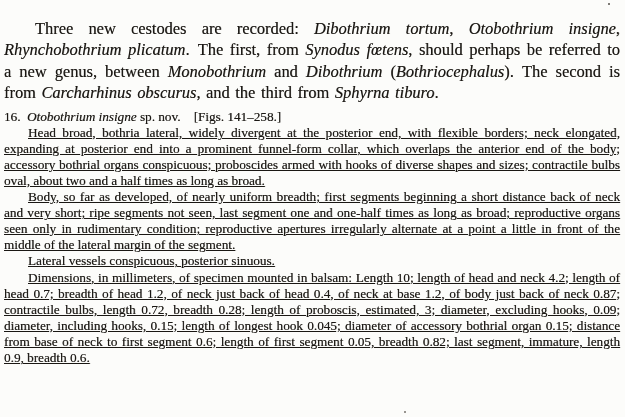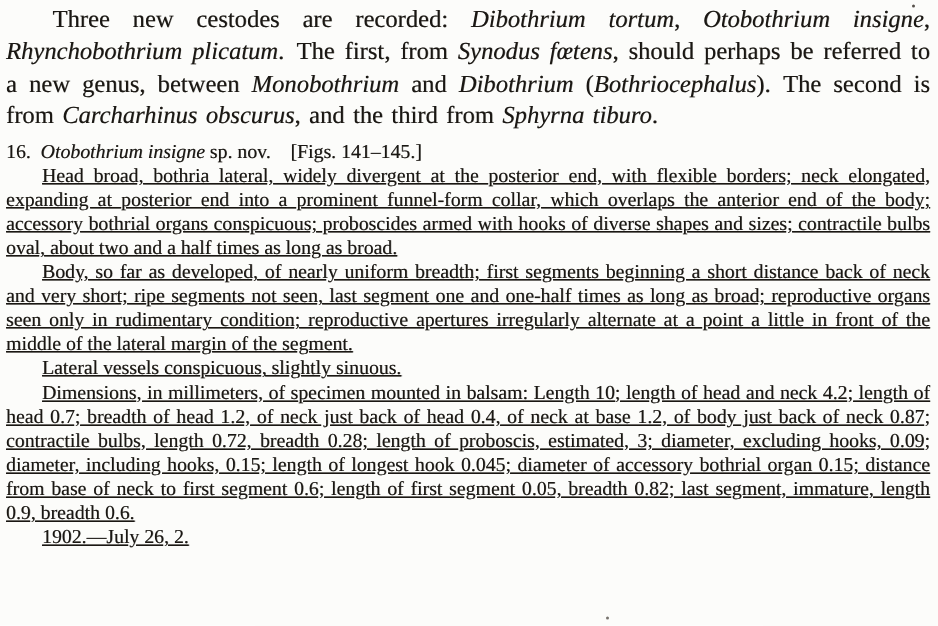--- a/index.html
+++ b/index.html
@@ -10,21 +10,21 @@
     width: 625px;
     height: 417px;
     overflow: hidden;
     background: #ffffff;
   }
   .page {
     position: relative;
     width: 625px;
     height: 417px;
     box-sizing: border-box;
-    padding: 2px 5px 0 4px;
+    padding: 18px 5px 0 4px;
     background: #fcfcfa;
     color: #1a1713;
     font-family: "Liberation Serif", "DejaVu Serif", serif;
     text-shadow: 0.3px 0 0 rgba(26, 23, 19, 0.55);
   }
   .intro {
     margin: 0 0 5px 0;
     font-size: 16.4px;
     line-height: 21.4px;
     text-align: justify;
@@ -62,31 +62,30 @@
 </style>
 </head>
 <body>
 
 <div class="page">
 
   <p class="intro"><span>Three new cestodes are recorded: </span><span class="it">Dibothrium tortum</span><span>, </span><span class="it">Otobothrium insigne</span><span>, </span><span class="it">Rhynchobothrium plicatum</span><span>. The first, from </span><span class="it">Synodus fœtens</span><span>, should perhaps be referred to a new genus, between </span><span class="it">Monobothrium</span><span> and </span><span class="it">Dibothrium</span><span> (</span><span class="it">Bothriocephalus</span><span>). The second is from </span><span class="it">Carcharhinus obscurus</span><span>, and the third from </span><span class="it">Sphyrna tiburo</span><span>.</span></p>
 
   <section class="entry">
 
-    <p class="heading"><span>16. </span><span class="it">Otobothrium insigne</span><span> sp. nov. [Figs. 141–145.]</span></p>
+    <p class="heading"><span>16. </span><span class="it">Otobothrium insigne</span><span> sp. nov. [Figs. 141–258.]</span></p>
 
     <p class="bp">Head broad, bothria lateral, widely divergent at the posterior end, with flexible borders; neck elongated, expanding at posterior end into a prominent funnel-form collar, which overlaps the anterior end of the body; accessory bothrial organs conspicuous; proboscides armed with hooks of diverse shapes and sizes; contractile bulbs oval, about two and a half times as long as broad.</p>
 
     <p class="bp">Body, so far as developed, of nearly uniform breadth; first segments beginning a short distance back of neck and very short; ripe segments not seen, last segment one and one-half times as long as broad; reproductive organs seen only in rudimentary condition; reproductive apertures irregularly alternate at a point a little in front of the middle of the lateral margin of the segment.</p>
 
-    <p class="bp">Lateral vessels conspicuous, slightly sinuous.</p>
+    <p class="bp">Lateral vessels conspicuous, posterior sinuous.</p>
 
     <p class="bp">Dimensions, in millimeters, of specimen mounted in balsam: Length 10; length of head and neck 4.2; length of head 0.7; breadth of head 1.2, of neck just back of head 0.4, of neck at base 1.2, of body just back of neck 0.87; contractile bulbs, length 0.72, breadth 0.28; length of proboscis, estimated, 3; diameter, excluding hooks, 0.09; diameter, including hooks, 0.15; length of longest hook 0.045; diameter of accessory bothrial organ 0.15; distance from base of neck to first segment 0.6; length of first segment 0.05, breadth 0.82; last segment, immature, length 0.9, breadth 0.6.</p>
 
 
-    <p class="bp last-left">1902.—July 26, 2.</p>
 
   </section>
 
   <span class="speck s1"></span>
   <span class="speck s2"></span>
 
 </div>
 
 </body></html>

